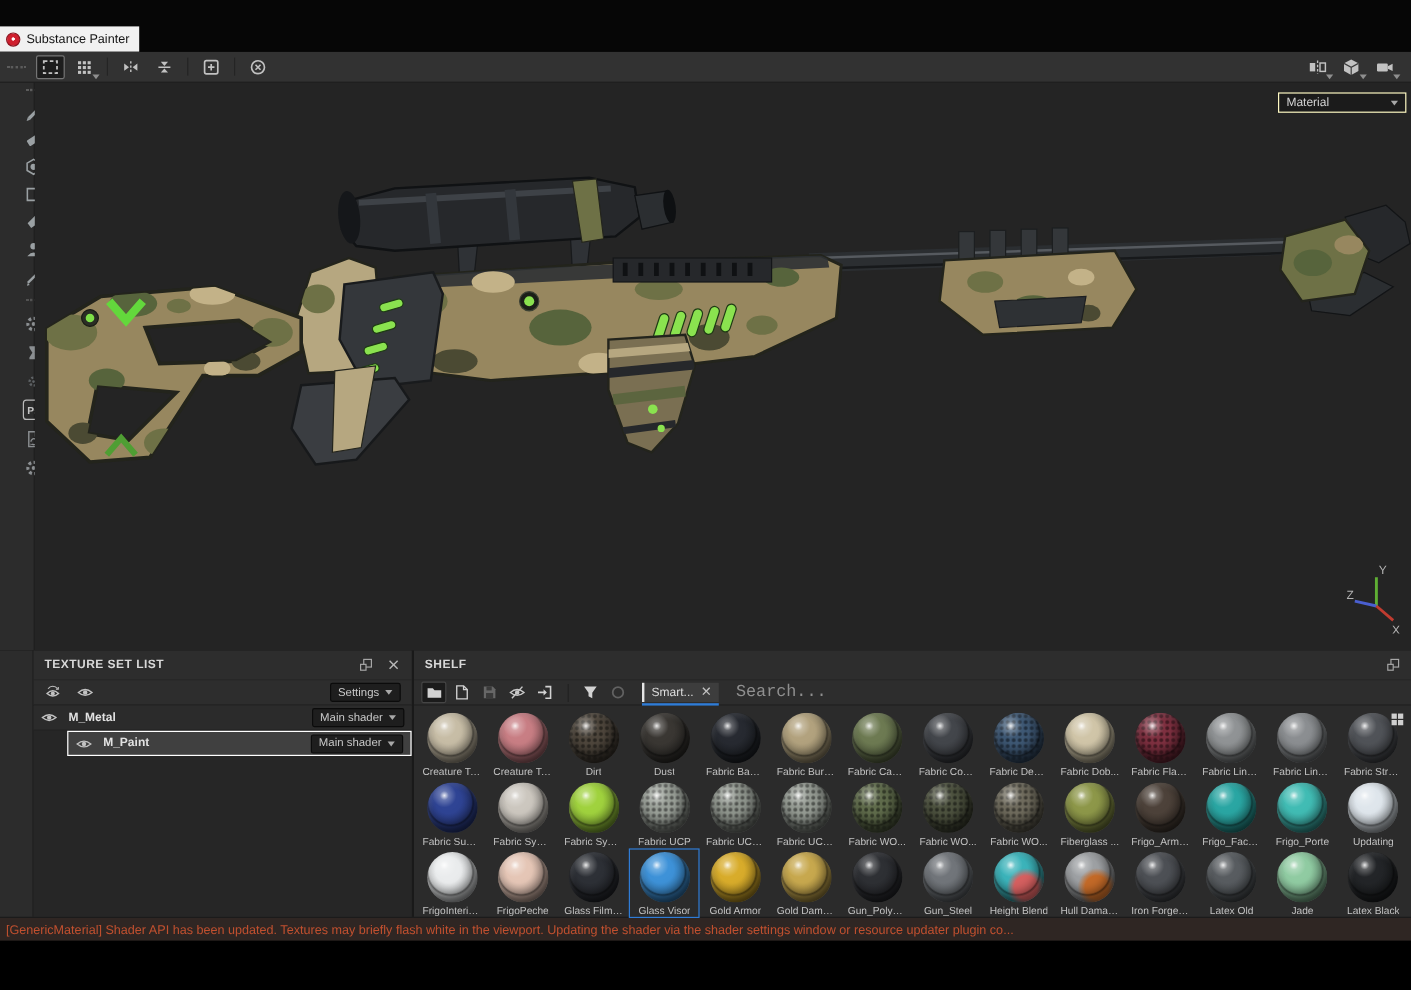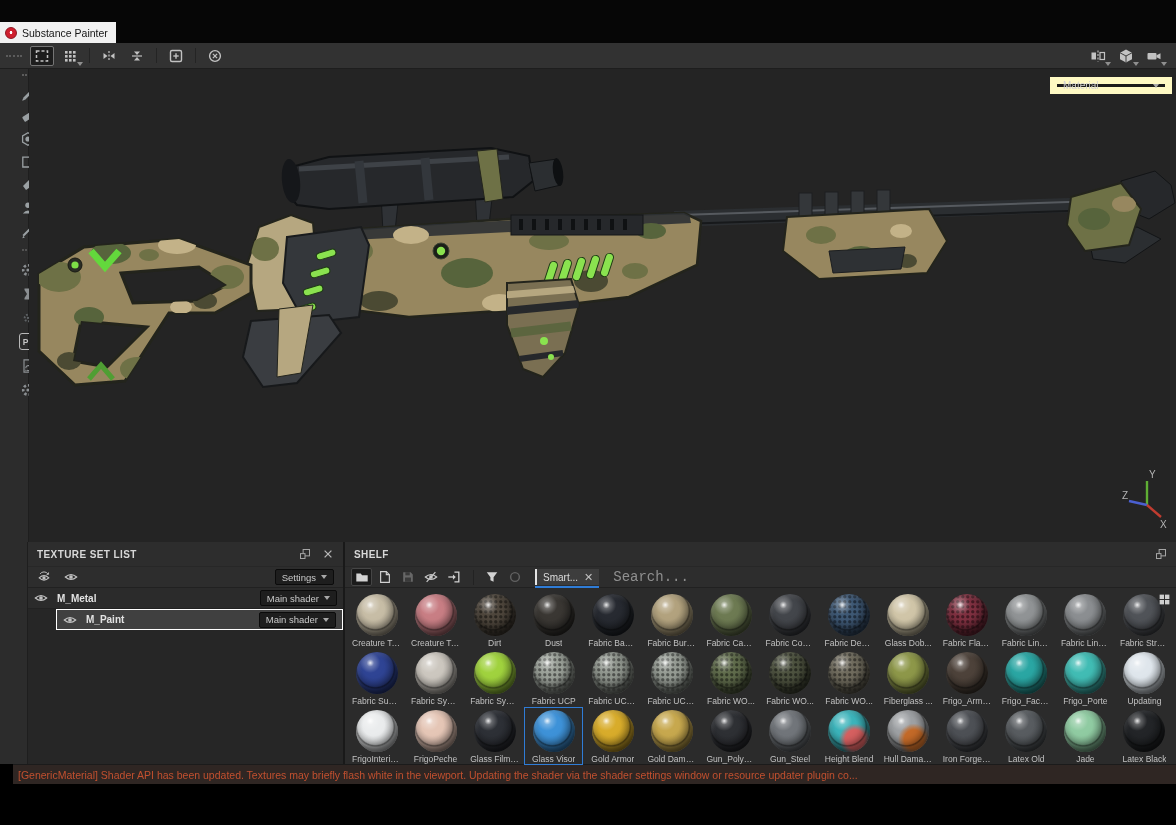--- a/index.html
+++ b/index.html
@@ -38,22 +38,22 @@
   .tool-sidebar{width:28px;background:#2c2c2c;border-right:1px solid #1e1e1e;box-sizing:border-box;
     display:flex;flex-direction:column;align-items:center;padding-top:5px;flex:none;padding-left:28px;}
   .ts-handle{width:13px;border-top:2px dotted #5c5c5c;margin-bottom:5px;}
   .tool{width:24px;height:23px;display:flex;align-items:center;justify-content:center;position:relative;}
   .tool-divider{width:13px;border-top:2px dotted #525252;margin:7px 0;}
   .ps-box{width:16px;height:15px;border:1px solid #b9b9b9;border-radius:3px;color:#c4c4c4;font-size:8.5px;
     font-weight:bold;display:flex;align-items:center;justify-content:center;}
 
   .viewport{flex:1;background:#242424;position:relative;overflow:hidden;}
   .rifle-svg{position:absolute;left:0;top:0;}
-  .material-dd{position:absolute;top:8px;right:4px;width:122px;height:17px;background:#1b1b1b;
-    border:7px solid #fef9c3;display:flex;align-items:center;justify-content:space-between;
+  .material-dd{position:absolute;top:8px;right:4px;width:107px;height:17px;background:#1b1b1b;
+    border:1px solid #fef9c3;display:flex;align-items:center;justify-content:space-between;
     padding:0 6px;font-size:10px;color:#d2d2d2;box-sizing:border-box;}
   .axis-gizmo{position:absolute;right:6px;bottom:14px;}
 
   
   .panels{display:flex;height:222px;background:#191919;}
   .panel-strip{width:28px;background:#2c2c2c;border-right:1px solid #1e1e1e;box-sizing:border-box;flex:none;}
   .texture-panel{width:317px;background:#272727;display:flex;flex-direction:column;flex:none;
     border-right:2px solid #191919;box-sizing:border-box;}
   .panel-header{height:24px;background:#2d2d2d;display:flex;align-items:center;padding:0 9px;
     font-size:10px;font-weight:bold;letter-spacing:.4px;color:#d8d8d8;flex:none;}
@@ -94,21 +94,21 @@
     box-sizing:border-box;overflow:hidden;}
   .mat.selected{border-color:#2f7cd6;}
   .sphere{width:42px;height:42px;border-radius:50%;flex:none;
     box-shadow:inset -4px -7px 9px rgba(0,0,0,.5), inset 2px 3px 4px rgba(255,255,255,.10);}
   .mat-label{font-size:8.5px;color:#c2c2c2;max-width:49px;white-space:nowrap;overflow:hidden;
     text-overflow:ellipsis;margin-top:2px;}
   .grid-icon{position:absolute;top:5px;right:5px;}
 
   
   .statusbar{height:20px;background:#2f2623;border-top:1px solid #1b1b1b;display:flex;align-items:center;
-    padding:0 5px;font-size:10.5px;color:#c1502f;white-space:nowrap;overflow:hidden;box-sizing:border-box;margin-left:13px;}
+    padding:0 5px;font-size:10.5px;color:#c1502f;white-space:nowrap;overflow:hidden;box-sizing:border-box;}
   .bottom-fill{height:25px;background:#000;}
   .icon{display:flex;align-items:center;justify-content:center;}
 </style>
 </head>
 <body>
 
 <div class="app">
 
   <div class="titlebar">
     <div class="doc-tab">
@@ -622,21 +622,21 @@
             <div class="mat">
               <div class="sphere" style="background-image: radial-gradient(circle at 34% 26%, rgba(255, 255, 255, 0.9) 0%, rgba(255, 255, 255, 0.28) 9%, rgba(255, 255, 255, 0) 24%), radial-gradient(circle at 46% 40%, rgba(0, 0, 0, 0) 52%, rgba(0, 0, 0, 0.4) 56%, rgba(0, 0, 0, 0) 61%), radial-gradient(circle at 42% 36%, rgb(67, 70, 75) 30%, rgb(54, 56, 60) 58%, rgb(28, 29, 32) 88%); background-size: 100% 100%, 100% 100%, 100% 100%;"></div>
               <div class="mat-label">Fabric Com...</div>
             </div>
             <div class="mat">
               <div class="sphere" style="background-image: radial-gradient(circle at 34% 26%, rgba(255, 255, 255, 0.9) 0%, rgba(255, 255, 255, 0.28) 9%, rgba(255, 255, 255, 0) 24%), radial-gradient(circle at 46% 40%, rgba(0, 0, 0, 0) 52%, rgba(0, 0, 0, 0.4) 56%, rgba(0, 0, 0, 0) 61%), radial-gradient(circle at 35% 55%, rgb(34, 48, 64) 0px, rgb(34, 48, 64) 1.1px, rgba(0, 0, 0, 0) 2.1px), radial-gradient(circle at 42% 36%, rgb(62, 88, 116) 30%, rgb(50, 70, 93) 58%, rgb(26, 37, 49) 88%); background-size: 100% 100%, 100% 100%, 5px 5px, 100% 100%;"></div>
               <div class="mat-label">Fabric Deni...</div>
             </div>
             <div class="mat">
               <div class="sphere" style="background-image: radial-gradient(circle at 34% 26%, rgba(255, 255, 255, 0.9) 0%, rgba(255, 255, 255, 0.28) 9%, rgba(255, 255, 255, 0) 24%), radial-gradient(circle at 46% 40%, rgba(0, 0, 0, 0) 52%, rgba(0, 0, 0, 0.4) 56%, rgba(0, 0, 0, 0) 61%), radial-gradient(circle at 42% 36%, rgb(208, 197, 168) 30%, rgb(166, 158, 134) 58%, rgb(87, 83, 71) 88%); background-size: 100% 100%, 100% 100%, 100% 100%;"></div>
-              <div class="mat-label">Glass Dob...</div>
+              <div class="mat-label">Fabric Dob...</div>
             </div>
             <div class="mat">
               <div class="sphere" style="background-image: radial-gradient(circle at 34% 26%, rgba(255, 255, 255, 0.9) 0%, rgba(255, 255, 255, 0.28) 9%, rgba(255, 255, 255, 0) 24%), radial-gradient(circle at 46% 40%, rgba(0, 0, 0, 0) 52%, rgba(0, 0, 0, 0.4) 56%, rgba(0, 0, 0, 0) 61%), radial-gradient(circle at 35% 55%, rgb(69, 26, 35) 0px, rgb(69, 26, 35) 1.1px, rgba(0, 0, 0, 0) 2.1px), radial-gradient(circle at 42% 36%, rgb(126, 48, 64) 30%, rgb(101, 38, 51) 58%, rgb(53, 20, 27) 88%); background-size: 100% 100%, 100% 100%, 5px 5px, 100% 100%;"></div>
               <div class="mat-label">Fabric Flan...</div>
             </div>
             <div class="mat">
               <div class="sphere" style="background-image: radial-gradient(circle at 34% 26%, rgba(255, 255, 255, 0.9) 0%, rgba(255, 255, 255, 0.28) 9%, rgba(255, 255, 255, 0) 24%), radial-gradient(circle at 46% 40%, rgba(0, 0, 0, 0) 52%, rgba(0, 0, 0, 0.4) 56%, rgba(0, 0, 0, 0) 61%), radial-gradient(circle at 42% 36%, rgb(144, 147, 149) 30%, rgb(115, 118, 119) 58%, rgb(60, 62, 63) 88%); background-size: 100% 100%, 100% 100%, 100% 100%;"></div>
               <div class="mat-label">Fabric Line...</div>
             </div>
             <div class="mat">

